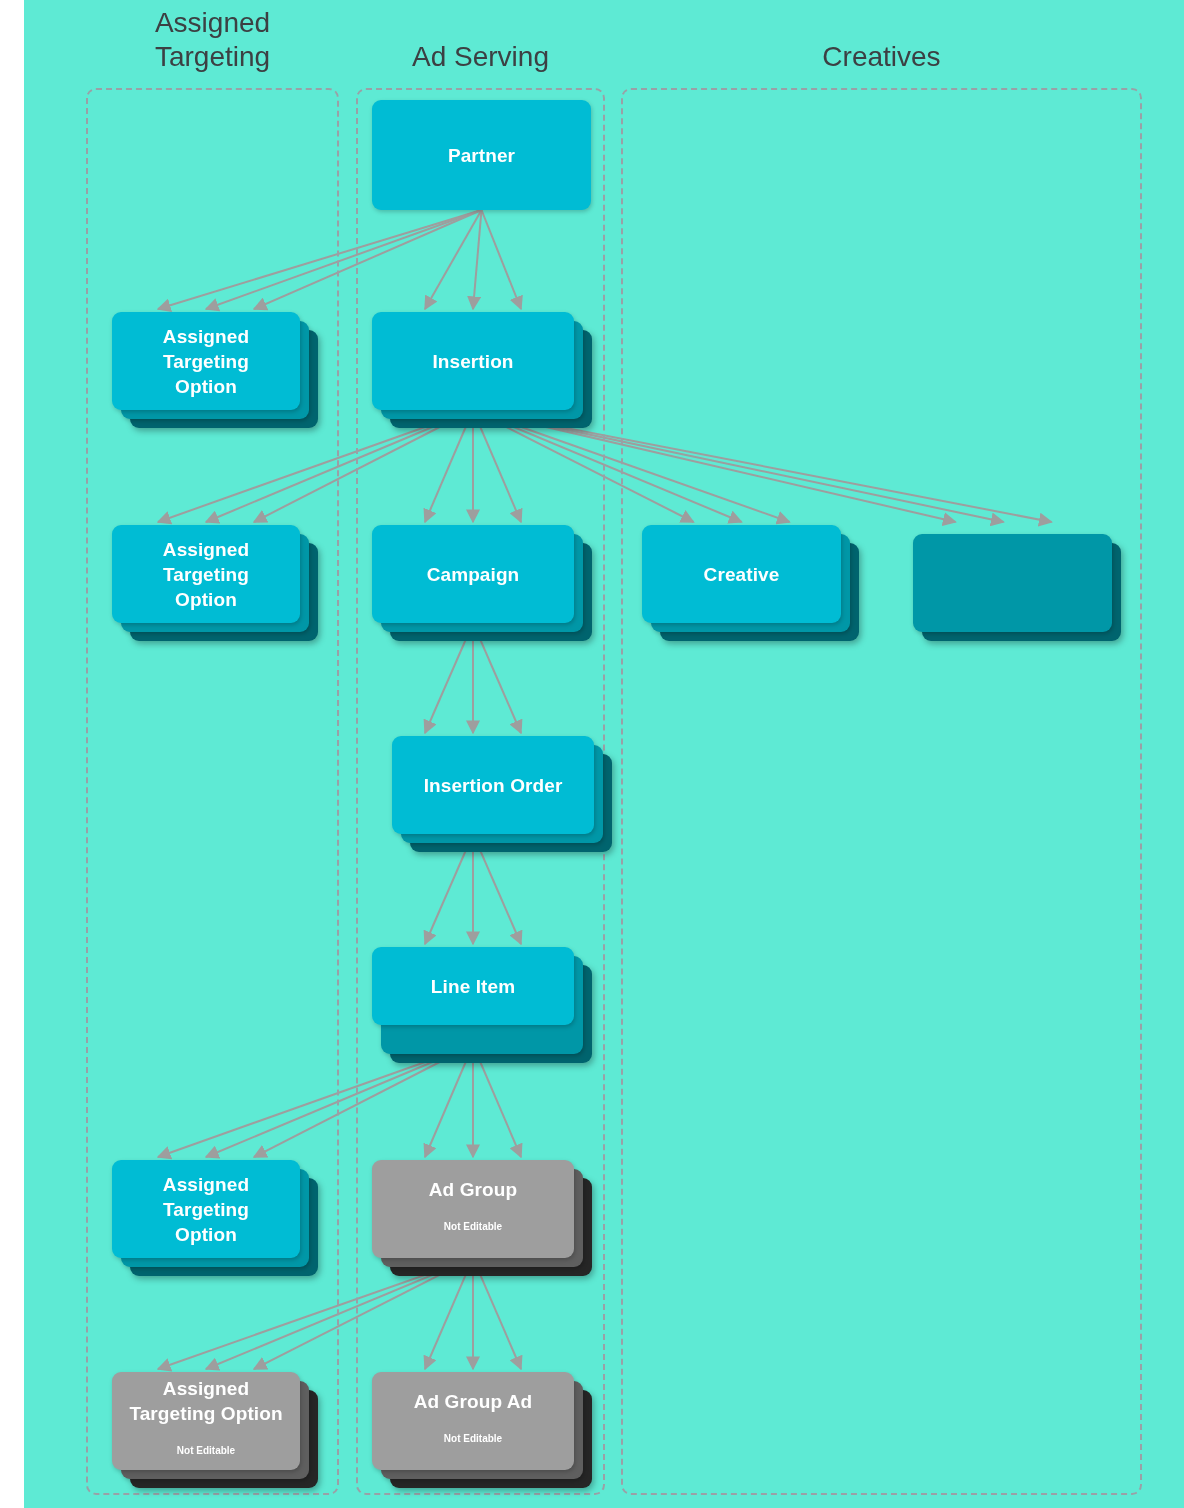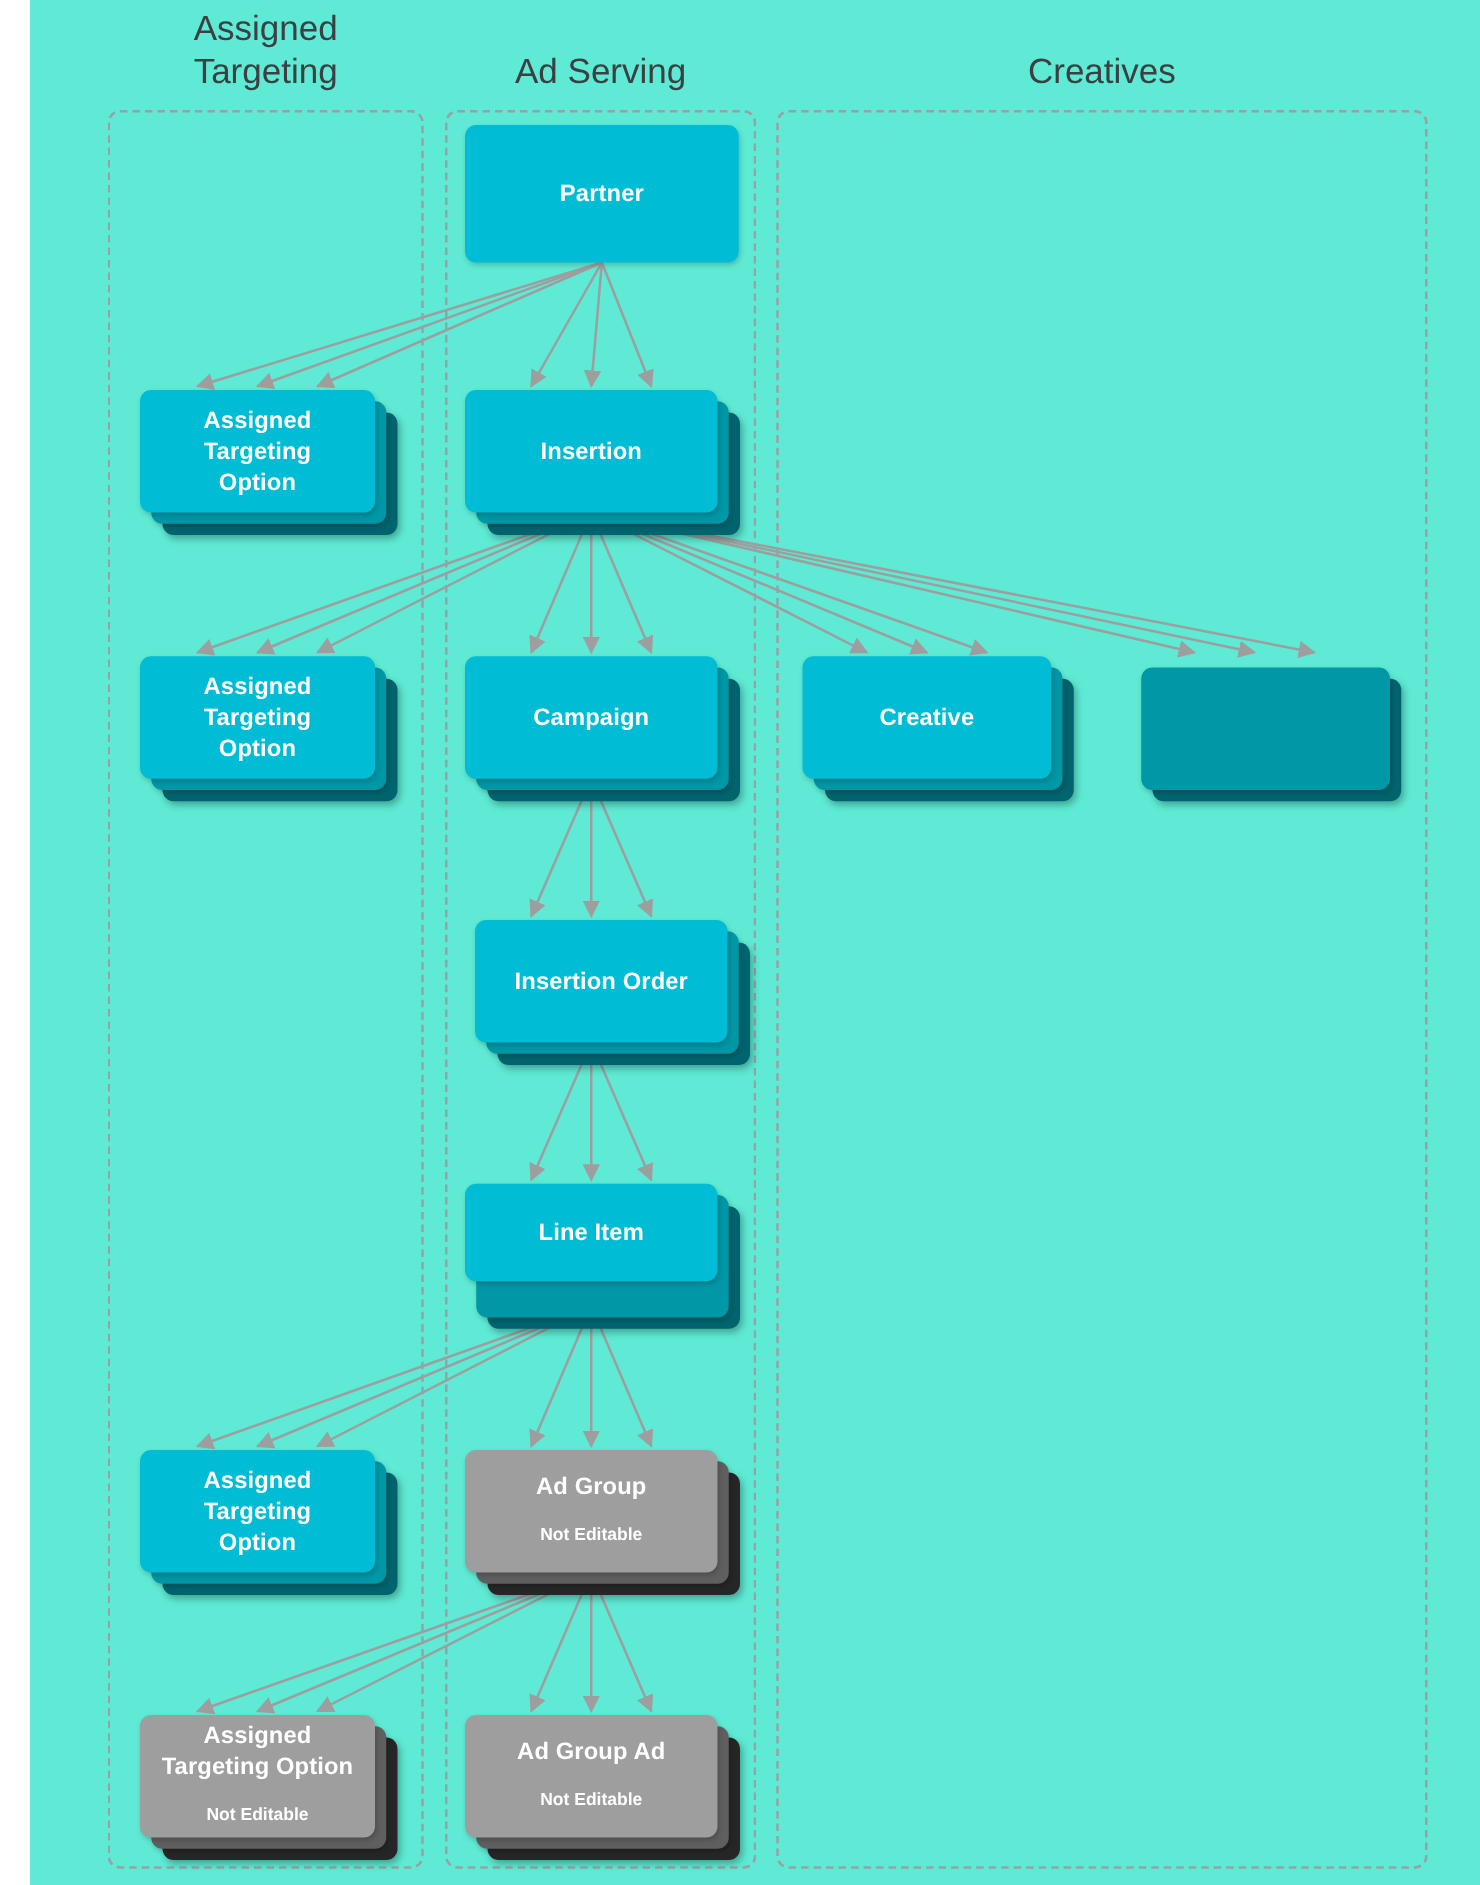--- a/index.html
+++ b/index.html
@@ -79,21 +79,21 @@
     padding: 4px 10px;
   }
   .node .title {
     font-size: 19px;
     font-weight: bold;
     line-height: 25px;
     letter-spacing: 0.1px;
     white-space: pre-line;
   }
   .node .sub {
-    font-size: 14px;
+    font-size: 10px;
     font-weight: bold;
     line-height: 18px;
     margin-top: 16px;
   }
 
   
   .cyan .face  { background: #00bcd4; }
   .cyan .mid   { background: #0097a7; }
   .cyan .back2 { background: #00646e; }
 
@@ -226,21 +226,21 @@
         <div class="layer back back2" style="left: 18px; top: 18px; width: 199px; height: 98px; background: rgb(0, 100, 110);"></div>
         <div class="layer front mid" style="left: 9px; top: 9px; width: 199px; height: 98px; background: rgb(0, 151, 167);"></div>
         <div class="face" style="width: 199px; height: 98px; background: rgb(0, 188, 212); filter: drop-shadow(rgba(0, 0, 0, 0.2) 1px 2px 2px);">
           <div class="title">Creative</div>
         </div>
       </div>
       <div class="node cyan" style="left: 880px; top: 525px; width: 217px; height: 116px;">
         <div class="layer back back2" style="left: 18px; top: 18px; width: 199px; height: 98px; background: rgb(0, 100, 110);"></div>
         <div class="layer front mid" style="left: 9px; top: 9px; width: 199px; height: 98px; background: rgb(0, 151, 167);"></div>
       </div>
-      <div class="node cyan" style="left: 356px; top: 736px; width: 222px; height: 116px;">
+      <div class="node cyan" style="left: 368px; top: 736px; width: 222px; height: 116px;">
         <div class="layer back back2" style="left: 18px; top: 18px; width: 202px; height: 98px; background: rgb(0, 100, 110);"></div>
         <div class="layer front mid" style="left: 9px; top: 9px; width: 202px; height: 98px; background: rgb(0, 151, 167);"></div>
         <div class="face" style="width: 202px; height: 98px; background: rgb(0, 188, 212); filter: drop-shadow(rgba(0, 0, 0, 0.2) 1px 2px 2px);">
           <div class="title">Insertion Order</div>
         </div>
       </div>
       <div class="node cyan" style="left: 348px; top: 947px; width: 220px; height: 116px;">
         <div class="layer back back2" style="left: 18px; top: 18px; width: 202px; height: 98px; background: rgb(0, 100, 110);"></div>
         <div class="layer front mid" style="left: 9px; top: 9px; width: 202px; height: 98px; background: rgb(0, 151, 167);"></div>
         <div class="face" style="width: 202px; height: 78px; background: rgb(0, 188, 212); filter: drop-shadow(rgba(0, 0, 0, 0.2) 1px 2px 2px);">

